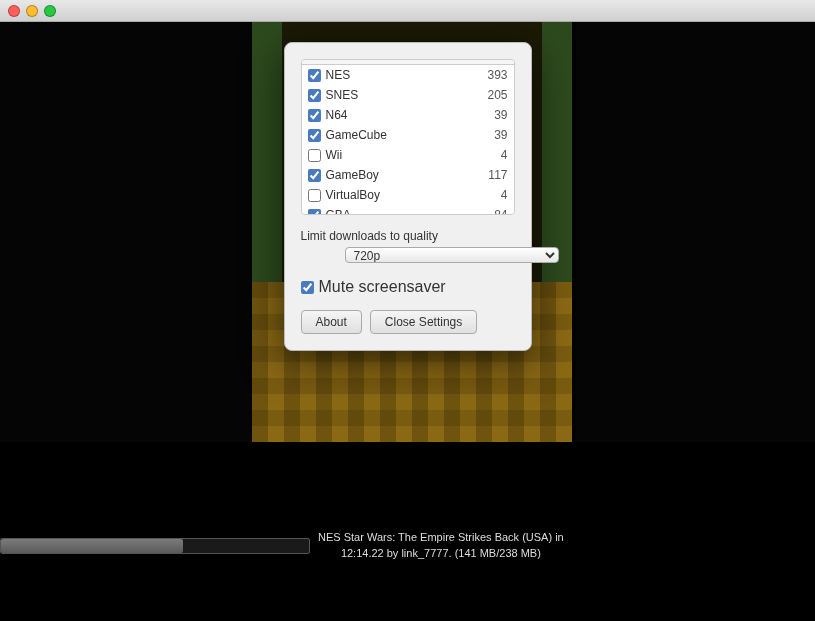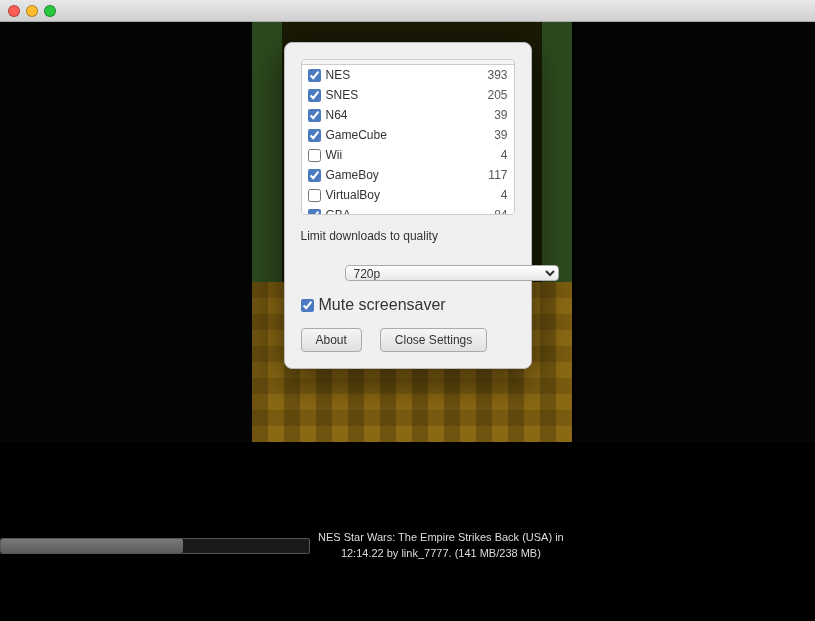--- a/index.html
+++ b/index.html
@@ -279,21 +279,21 @@
     }
 
     
     .quality-section {
       margin-bottom: 14px;
     }
 
     .quality-label {
       font-size: 12px;
       color: #333;
-      margin-bottom: 21px;
+      margin-bottom: 3px;
     }
 
     .quality-select {
       width: 100%;
       height: 16px;
       font-size: 12px;
       border: 1px solid #aaa;
       border-radius: 4px;
       background: linear-gradient(to bottom, #fff, #e8e8e8);
       padding: 0 4px;
@@ -319,21 +319,21 @@
     }
 
     .mute-label {
       font-size: 16px;
       color: #333;
     }
 
     
     .button-row {
       display: flex;
-      gap: 18px;
+      gap: 8px;
       justify-content: flex-start;
     }
 
     .btn {
       height: 24px;
       padding: 0 14px;
       font-size: 12px;
       border-radius: 4px;
       border: 1px solid #aaa;
       background: linear-gradient(to bottom, #f5f5f5, #e0e0e0);

